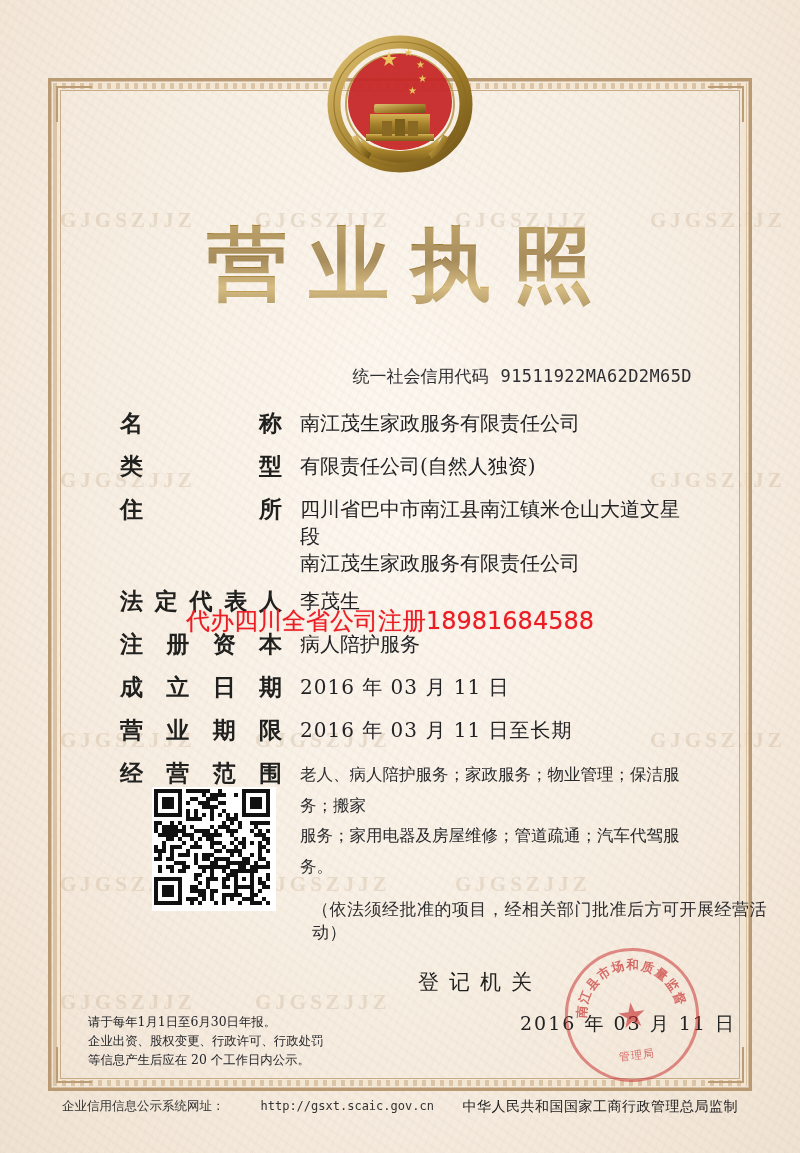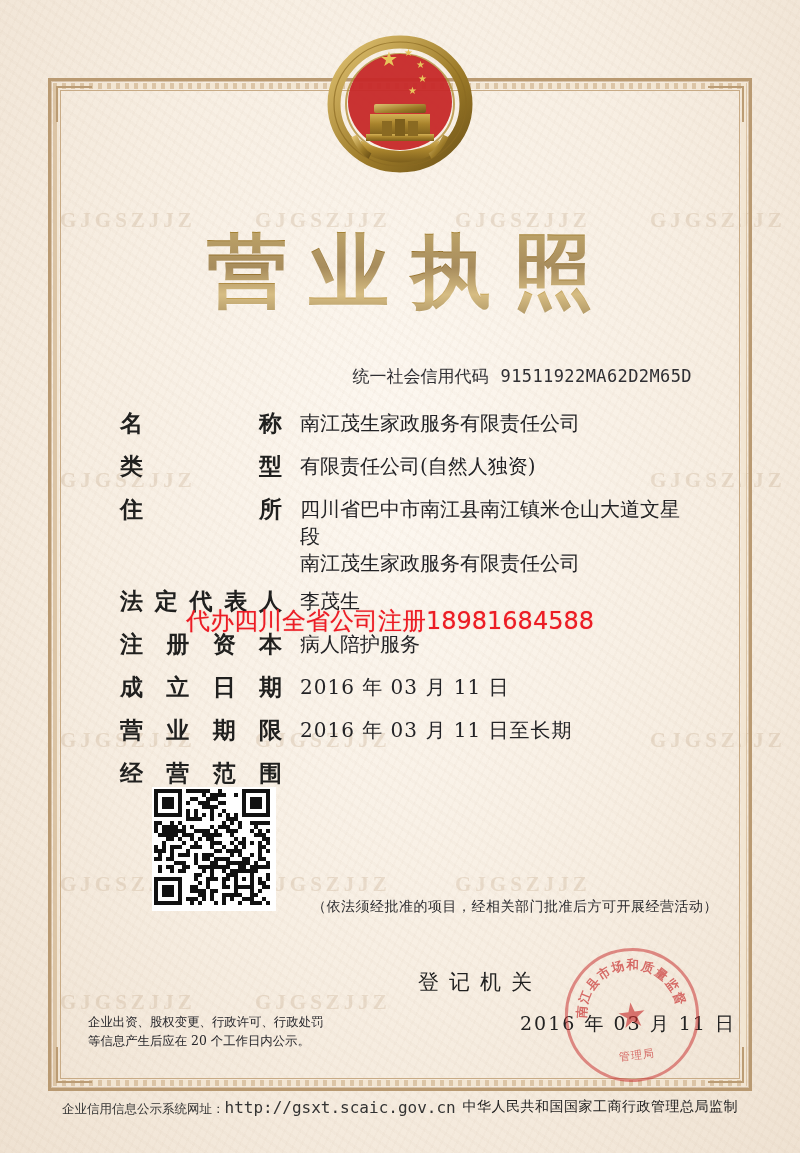--- a/index.html
+++ b/index.html
@@ -115,21 +115,20 @@
     font-weight: bold;
     font-size: 80px;
     letter-spacing: 22px;
     text-indent: 22px;
     color: #8a6a2a;
     background: linear-gradient(180deg, #b08e3c 0%, #8a6626 45%, #c9a75a 70%, #7d5c1f 100%);
     -webkit-background-clip: text;
     background-clip: text;
     -webkit-text-fill-color: transparent;
     text-shadow: 0 1px 0 rgba(255,255,255,0.25);
-    margin-top: 7px;
   }
 
   
   .credit-line {
     position: absolute;
     right: 108px;
     top: 365px;
     font-family: "Liberation Serif", serif;
     font-size: 17px;
     color: #2f2f33;
@@ -197,21 +196,21 @@
     padding: 2px;
   }
   .qr canvas, .qr svg { display: block; }
 
   
   .note-line {
     position: absolute;
     left: 312px;
     top: 898px;
     font-family: "DejaVu Serif", serif;
-    font-size: 14px;
+    font-size: 17px;
     color: #2c2c2f;
     letter-spacing: 0.5px;
   }
 
   
   .registrar {
     position: absolute;
     left: 418px;
     top: 968px;
     font-family: "DejaVu Serif", serif;
@@ -292,21 +291,22 @@
   .bottom-left-url {
     position: absolute;
     left: 62px;
     top: 1098px;
     font-family: "DejaVu Serif", serif;
     font-size: 12.5px;
     color: #333;
   }
   .bottom-left-url .url {
     font-family: "DejaVu Sans Mono", monospace;
-    font-size: 16px;
+    font-size: 12px;
+    margin-left: 36px;
   }
   .bottom-right-issuer {
     position: absolute;
     right: 62px;
     top: 1098px;
     font-family: "DejaVu Serif", serif;
     font-size: 14px;
     color: #222;
     letter-spacing: 0.5px;
   }
@@ -477,20 +477,24 @@
       <div class="value date-val">2016 年 03 月 11 日至长期</div>
     </div>
 
     <div class="row scope">
       <div class="label">
           <span>经</span>
           <span>营</span>
           <span>范</span>
           <span>围</span>
         </div>
+      <div class="value">
+        <span>老人、病人陪护服务；家政服务；物业管理；保洁服务；搬家</span>
+        <span class="line2">服务；家用电器及房屋维修；管道疏通；汽车代驾服务。</span>
+      </div>
     </div>
 
   </div>
 
   <div class="qr">
     <svg id="qr-svg" width="116" height="116" viewBox="0 0 29 29" shape-rendering="crispEdges">
         <rect width="29" height="29" fill="#ffffff"></rect>
         <rect x="0" y="0" width="1" height="1" fill="#111"></rect>
         <rect x="1" y="0" width="1" height="1" fill="#111"></rect>
         <rect x="2" y="0" width="1" height="1" fill="#111"></rect>
@@ -915,20 +919,21 @@
       </defs>
       <text>
         <textPath href="#sealArc" startOffset="50%" text-anchor="middle" id="seal-top-text">南江县市场和质量监督</textPath>
       </text>
     </svg>
     <div class="star">★</div>
     <div class="bottom-text">管理局</div>
   </div>
 
   <div class="footer-left">
+    <div class="fl1">请于每年1月1日至6月30日年报。</div>
     <div>企业出资、股权变更、行政许可、行政处罚</div>
     <div>等信息产生后应在 20 个工作日内公示。</div>
   </div>
 
   <div class="bottom-left-url">
     <span>企业信用信息公示系统网址：</span><span class="url">http://gsxt.scaic.gov.cn</span>
   </div>
   <div class="bottom-right-issuer">中华人民共和国国家工商行政管理总局监制</div>
 
   <div class="ad-overlay">代办四川全省公司注册18981684588</div>

